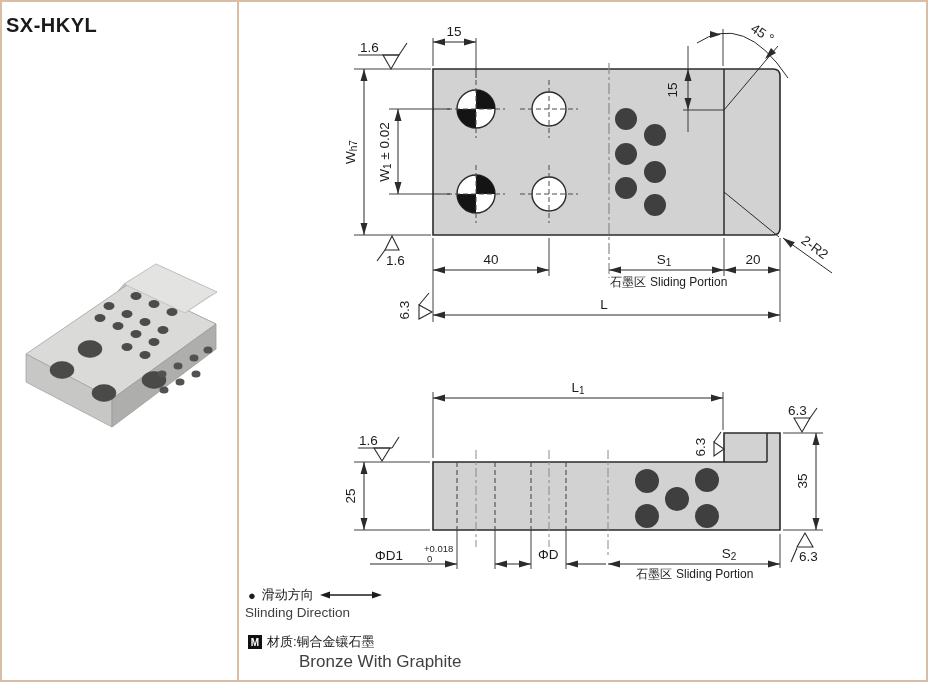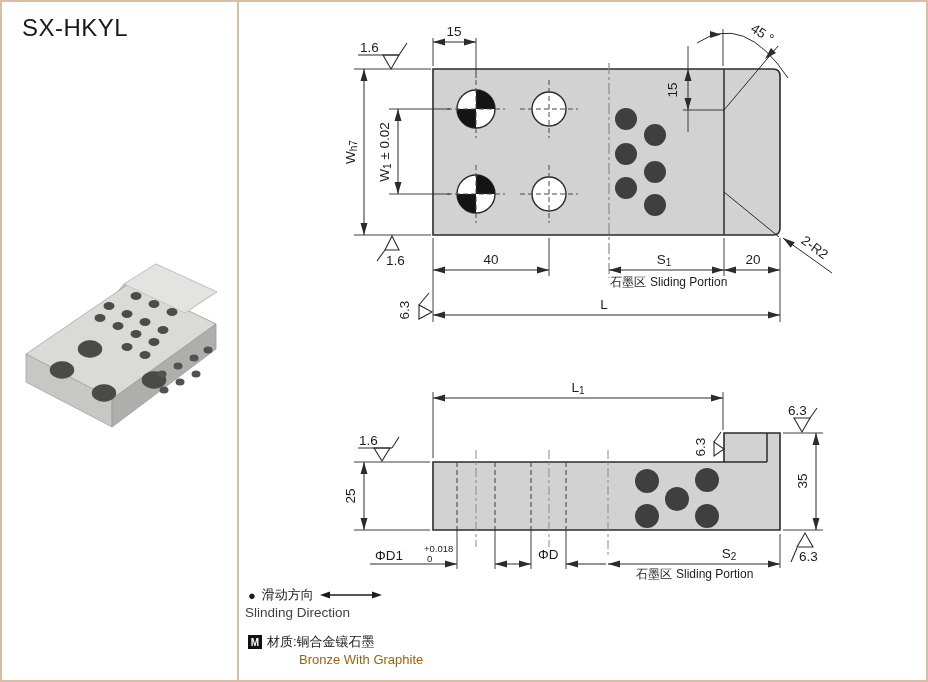--- a/index.html
+++ b/index.html
@@ -1,18 +1,18 @@
 <!DOCTYPE html>
 <html><head>
 <meta charset="utf-8">
 <style>
   html,body{margin:0;padding:0;background:#fff;}
   .page{position:relative;width:928px;height:682px;background:#fff;border:2px solid #d9bda4;box-sizing:border-box;font-family:"Liberation Sans",sans-serif;overflow:hidden;}
   .divider{position:absolute;left:235px;top:0;width:2px;height:100%;background:#d9bda4;}
-  .title{position:absolute;left:20px;top:12px;font-size:24px;font-weight:400;color:#1a1a1a;letter-spacing:.5px;}
+  .title{position:absolute;left:4px;top:12px;font-size:20px;font-weight:700;color:#1a1a1a;letter-spacing:.5px;}
   .photo{position:absolute;left:10px;top:232px;width:218px;height:200px;}
   .drawing{position:absolute;left:0;top:0;}
   
   .ol{fill:#d2d2d2;stroke:#2b2b2b;stroke-width:1.6;}
   .ln{stroke:#2b2b2b;stroke-width:1.5;fill:none;}
   .dim{stroke:#2b2b2b;stroke-width:1;fill:none;}
   .ext{stroke:#2b2b2b;stroke-width:.9;fill:none;}
   .ch{stroke:#4a4a4a;stroke-width:1;stroke-dasharray:5 3;fill:none;}
   .zl{stroke:#8a8a8a;stroke-width:1.2;stroke-dasharray:11 3 3 3;fill:none;}
   .cl2{stroke:#8a8a8a;stroke-width:1;stroke-dasharray:9 3 3 3;fill:none;}
@@ -22,21 +22,21 @@
   .quad{fill:#141414;}
   .fin{fill:none;stroke:#2b2b2b;stroke-width:1.1;}
   text{fill:#1c1c1c;font-family:"Liberation Sans",sans-serif;}
   .t{font-size:13.5px;}
   .cjk{font-size:12px;}
   .ah{fill:#2b2b2b;}
   
   .lg1{position:absolute;left:246px;top:584px;font-size:13px;color:#1c1c1c;display:flex;align-items:center;gap:6px;}
   .lg2{position:absolute;left:243px;top:603px;font-size:13.5px;color:#404040;}
   .lg3{position:absolute;left:246px;top:631px;font-size:13px;color:#1c1c1c;display:flex;align-items:center;gap:5px;}
-  .lg4{position:absolute;left:297px;top:650px;font-size:13px;color:#a16207;}
+  .lg4{position:absolute;left:297px;top:650px;font-size:17px;color:#404040;}
   .mbox{display:inline-flex;width:14px;height:14px;background:#111;color:#fff;font-size:10px;font-weight:700;align-items:center;justify-content:center;}
 </style>
 </head>
 <body>
 
 <div class="page">
   <div class="divider"></div>
   <div class="title">SX-HKYL</div>
 
   <svg class="photo" viewBox="0 0 218 200" aria-hidden="true">

